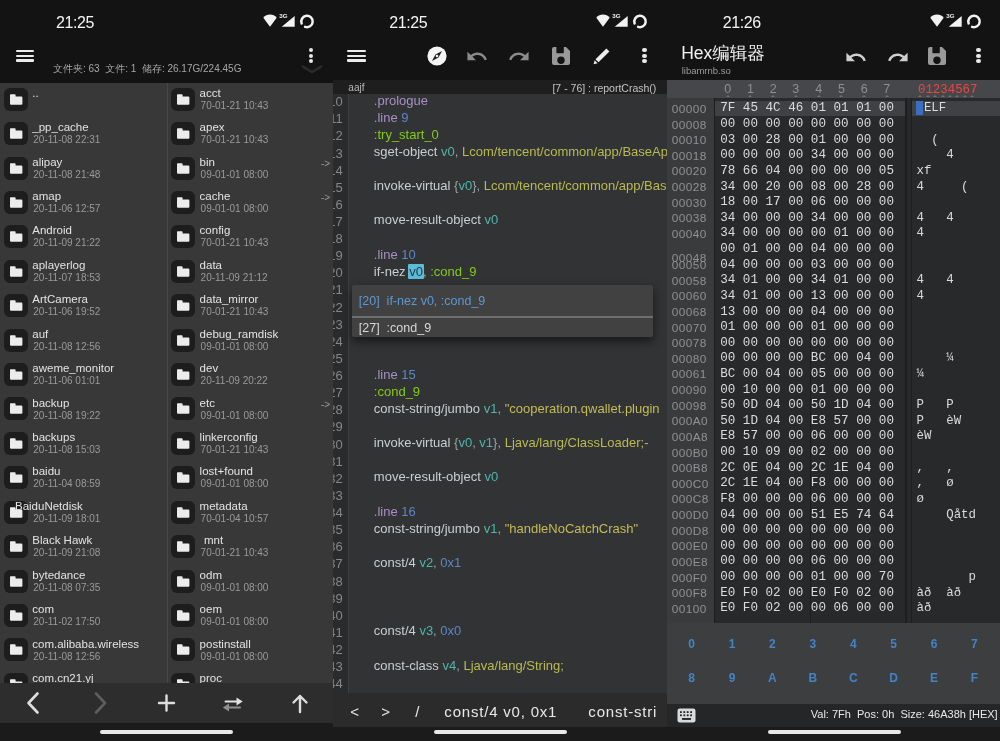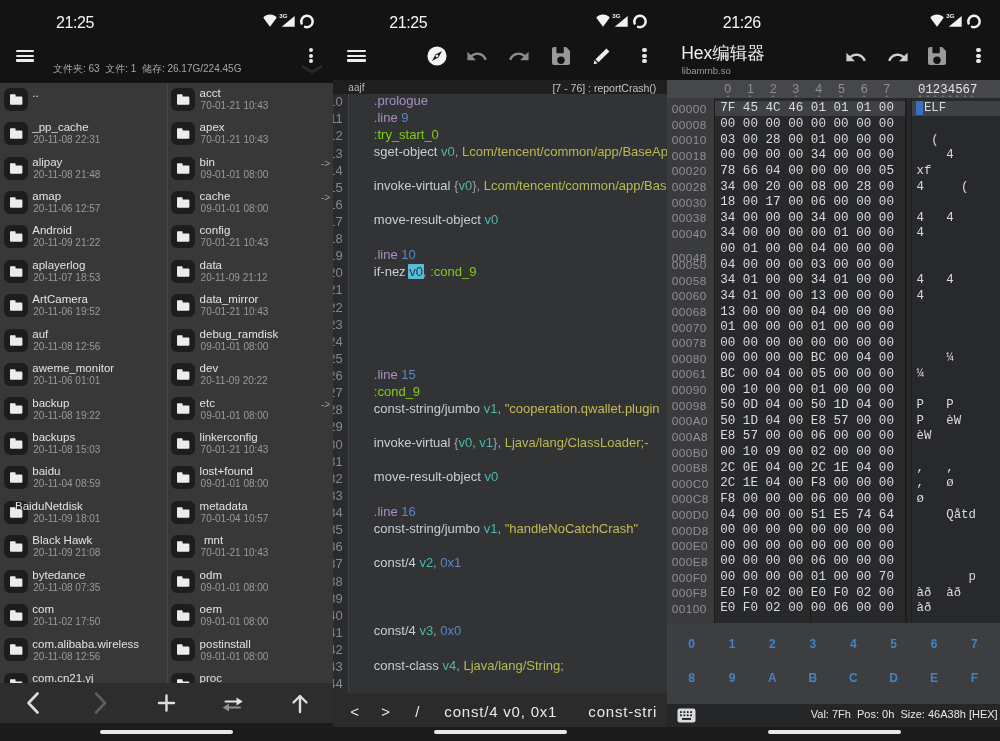--- a/index.html
+++ b/index.html
@@ -445,20 +445,25 @@
         <div class="cl" style="top:461.3px"><span class="i">const/4</span><span class="p"> </span><span class="r">v2</span><span class="p">, </span><span class="n">0x1</span></div>
         <div class="ln" style="top:480.0px">38</div>
         <div class="ln" style="top:497.1px">39</div>
         <div class="ln" style="top:514.2px">40</div>
         <div class="ln" style="top:531.3px">41</div>
         <div class="cl" style="top:529.8px"><span class="i">const/4</span><span class="p"> </span><span class="r">v3</span><span class="p">, </span><span class="n">0x0</span></div>
         <div class="ln" style="top:548.4px">42</div>
         <div class="ln" style="top:565.6px">43</div>
         <div class="cl" style="top:564.1px"><span class="i">const-class</span><span class="p"> </span><span class="r">v4</span><span class="p">, </span><span class="c">Ljava/lang/String;</span></div>
         <div class="ln" style="top:582.7px">44</div>
+        <div class="abs pop" style="left:18.5px;top:191px;width:301.5px;height:52px">
+          <div class="abs" style="left:7px;top:9.5px;font-size:12.5px;color:#5c98d2">[20]&nbsp; if-nez v0, :cond_9</div>
+          <div class="abs" style="left:0;top:31.5px;width:301.5px;height:1.5px;background:#6e6e6e"></div>
+          <div class="abs" style="left:7px;top:36.5px;font-size:12.5px;color:#d8d8d8">[27]&nbsp; :cond_9</div>
+        </div>
       </div>
       <div class="abs" style="left:0;top:693px;width:334px;height:34px;background:#2b2b2c"></div>
       <div class="abs" style="left:0;top:702.5px;width:334px;height:22px;color:#e8e8e8;font-size:15px;letter-spacing:0.8px">
         <span style="position:absolute;left:17px">&lt;</span>
         <span style="position:absolute;left:48px">&gt;</span>
         <span style="position:absolute;left:82px">/</span>
         <span style="position:absolute;left:111px">const/4 v0, 0x1</span>
         <span style="position:absolute;left:255px">const-stri</span>
       </div>
       <div class="abs" style="left:0;top:727px;width:334px;height:14px;background:#1b1b1b"></div>
@@ -493,21 +498,21 @@
       <div class="dot" style="left:309.6px;top:59.099999999999994px;background:#e8e8e8"></div>
       <div class="abs" style="left:0;top:80px;width:334px;height:18px;background:#46474a"></div>
       <div class="abs hxh" style="left:51.0px;top:82px;width:20px">0</div>
       <div class="abs hxh" style="left:73.8px;top:82px;width:20px">1</div>
       <div class="abs hxh" style="left:96.5px;top:82px;width:20px">2</div>
       <div class="abs hxh" style="left:119.2px;top:82px;width:20px">3</div>
       <div class="abs hxh" style="left:142.0px;top:82px;width:20px">4</div>
       <div class="abs hxh" style="left:164.8px;top:82px;width:20px">5</div>
       <div class="abs hxh" style="left:187.5px;top:82px;width:20px">6</div>
       <div class="abs hxh" style="left:210.2px;top:82px;width:20px">7</div>
-      <div class="abs hxa" style="left:251.3px;top:82.5px;color:#e5e5e5">01234567</div>
+      <div class="abs hxa" style="left:251.3px;top:82.5px;color:#ef4444">01234567</div>
       <div class="tick" style="left:59.0px"></div>
       <div class="tick" style="left:81.8px"></div>
       <div class="tick" style="left:104.5px"></div>
       <div class="tick" style="left:127.2px"></div>
       <div class="tick" style="left:150.0px"></div>
       <div class="tick" style="left:172.8px"></div>
       <div class="tick" style="left:195.5px"></div>
       <div class="tick" style="left:218.2px"></div>
       <div class="tick" style="left:251.6px"></div>
       <div class="tick" style="left:259.0px"></div>

